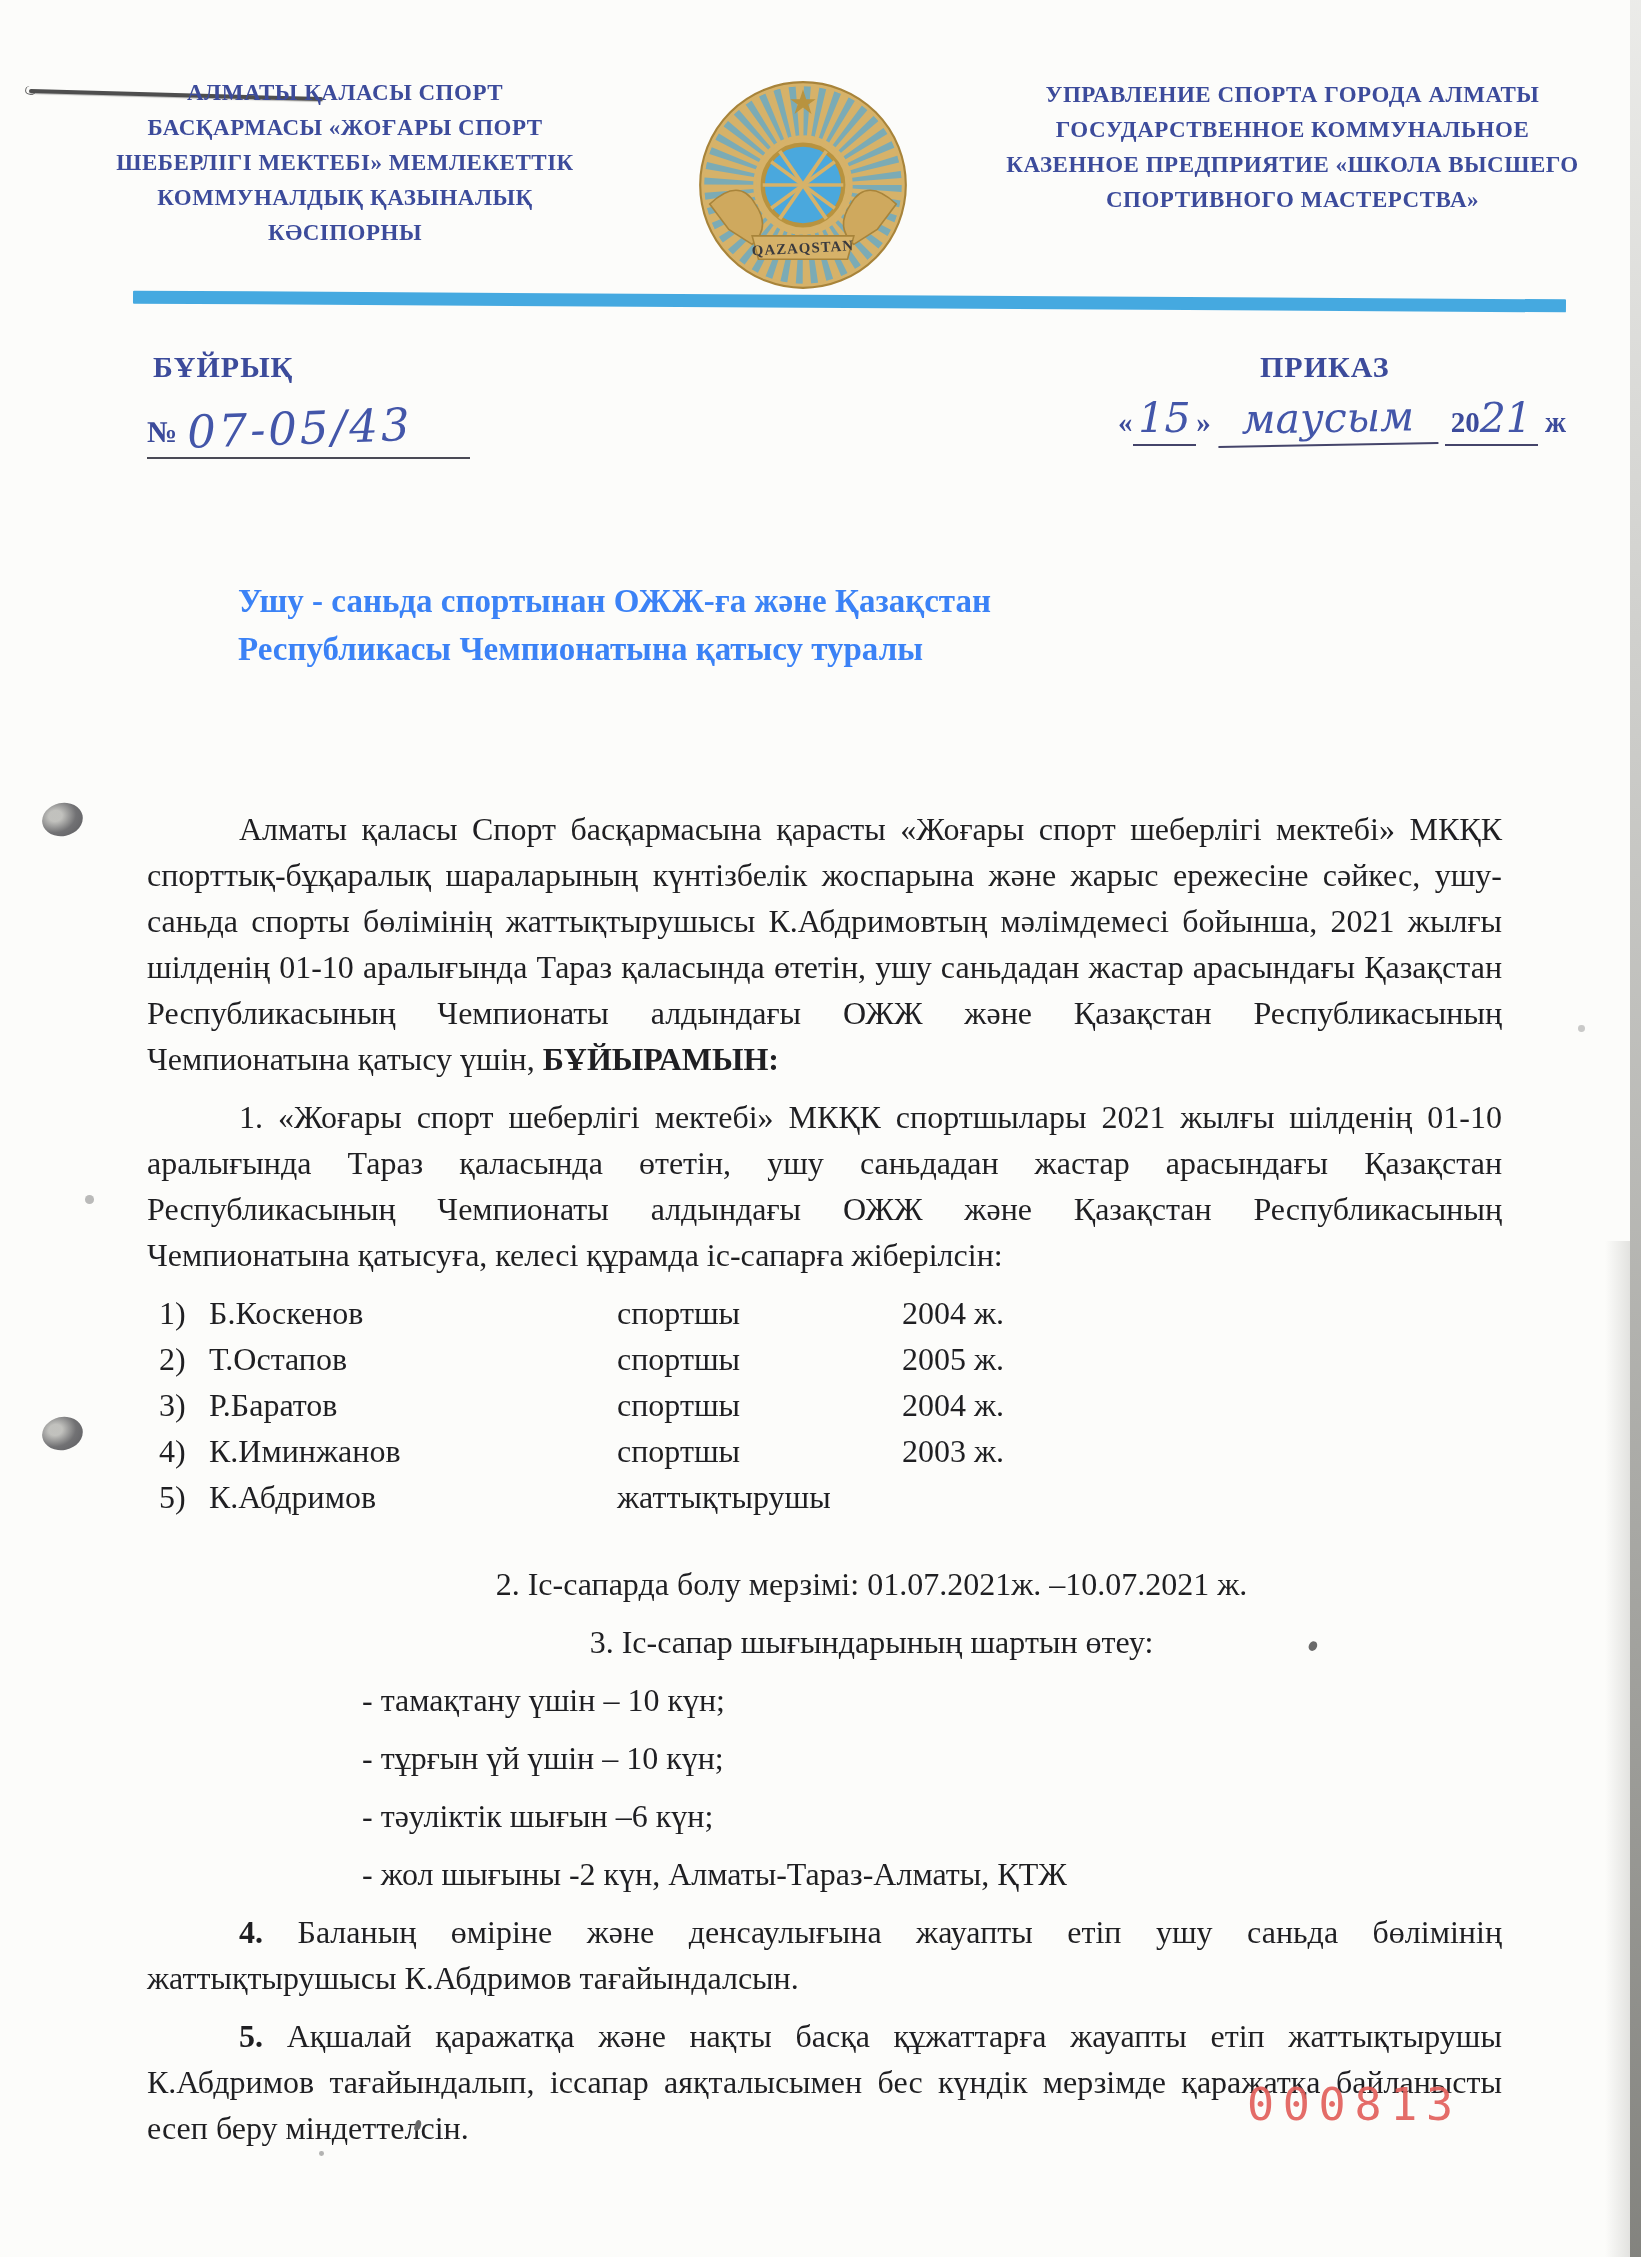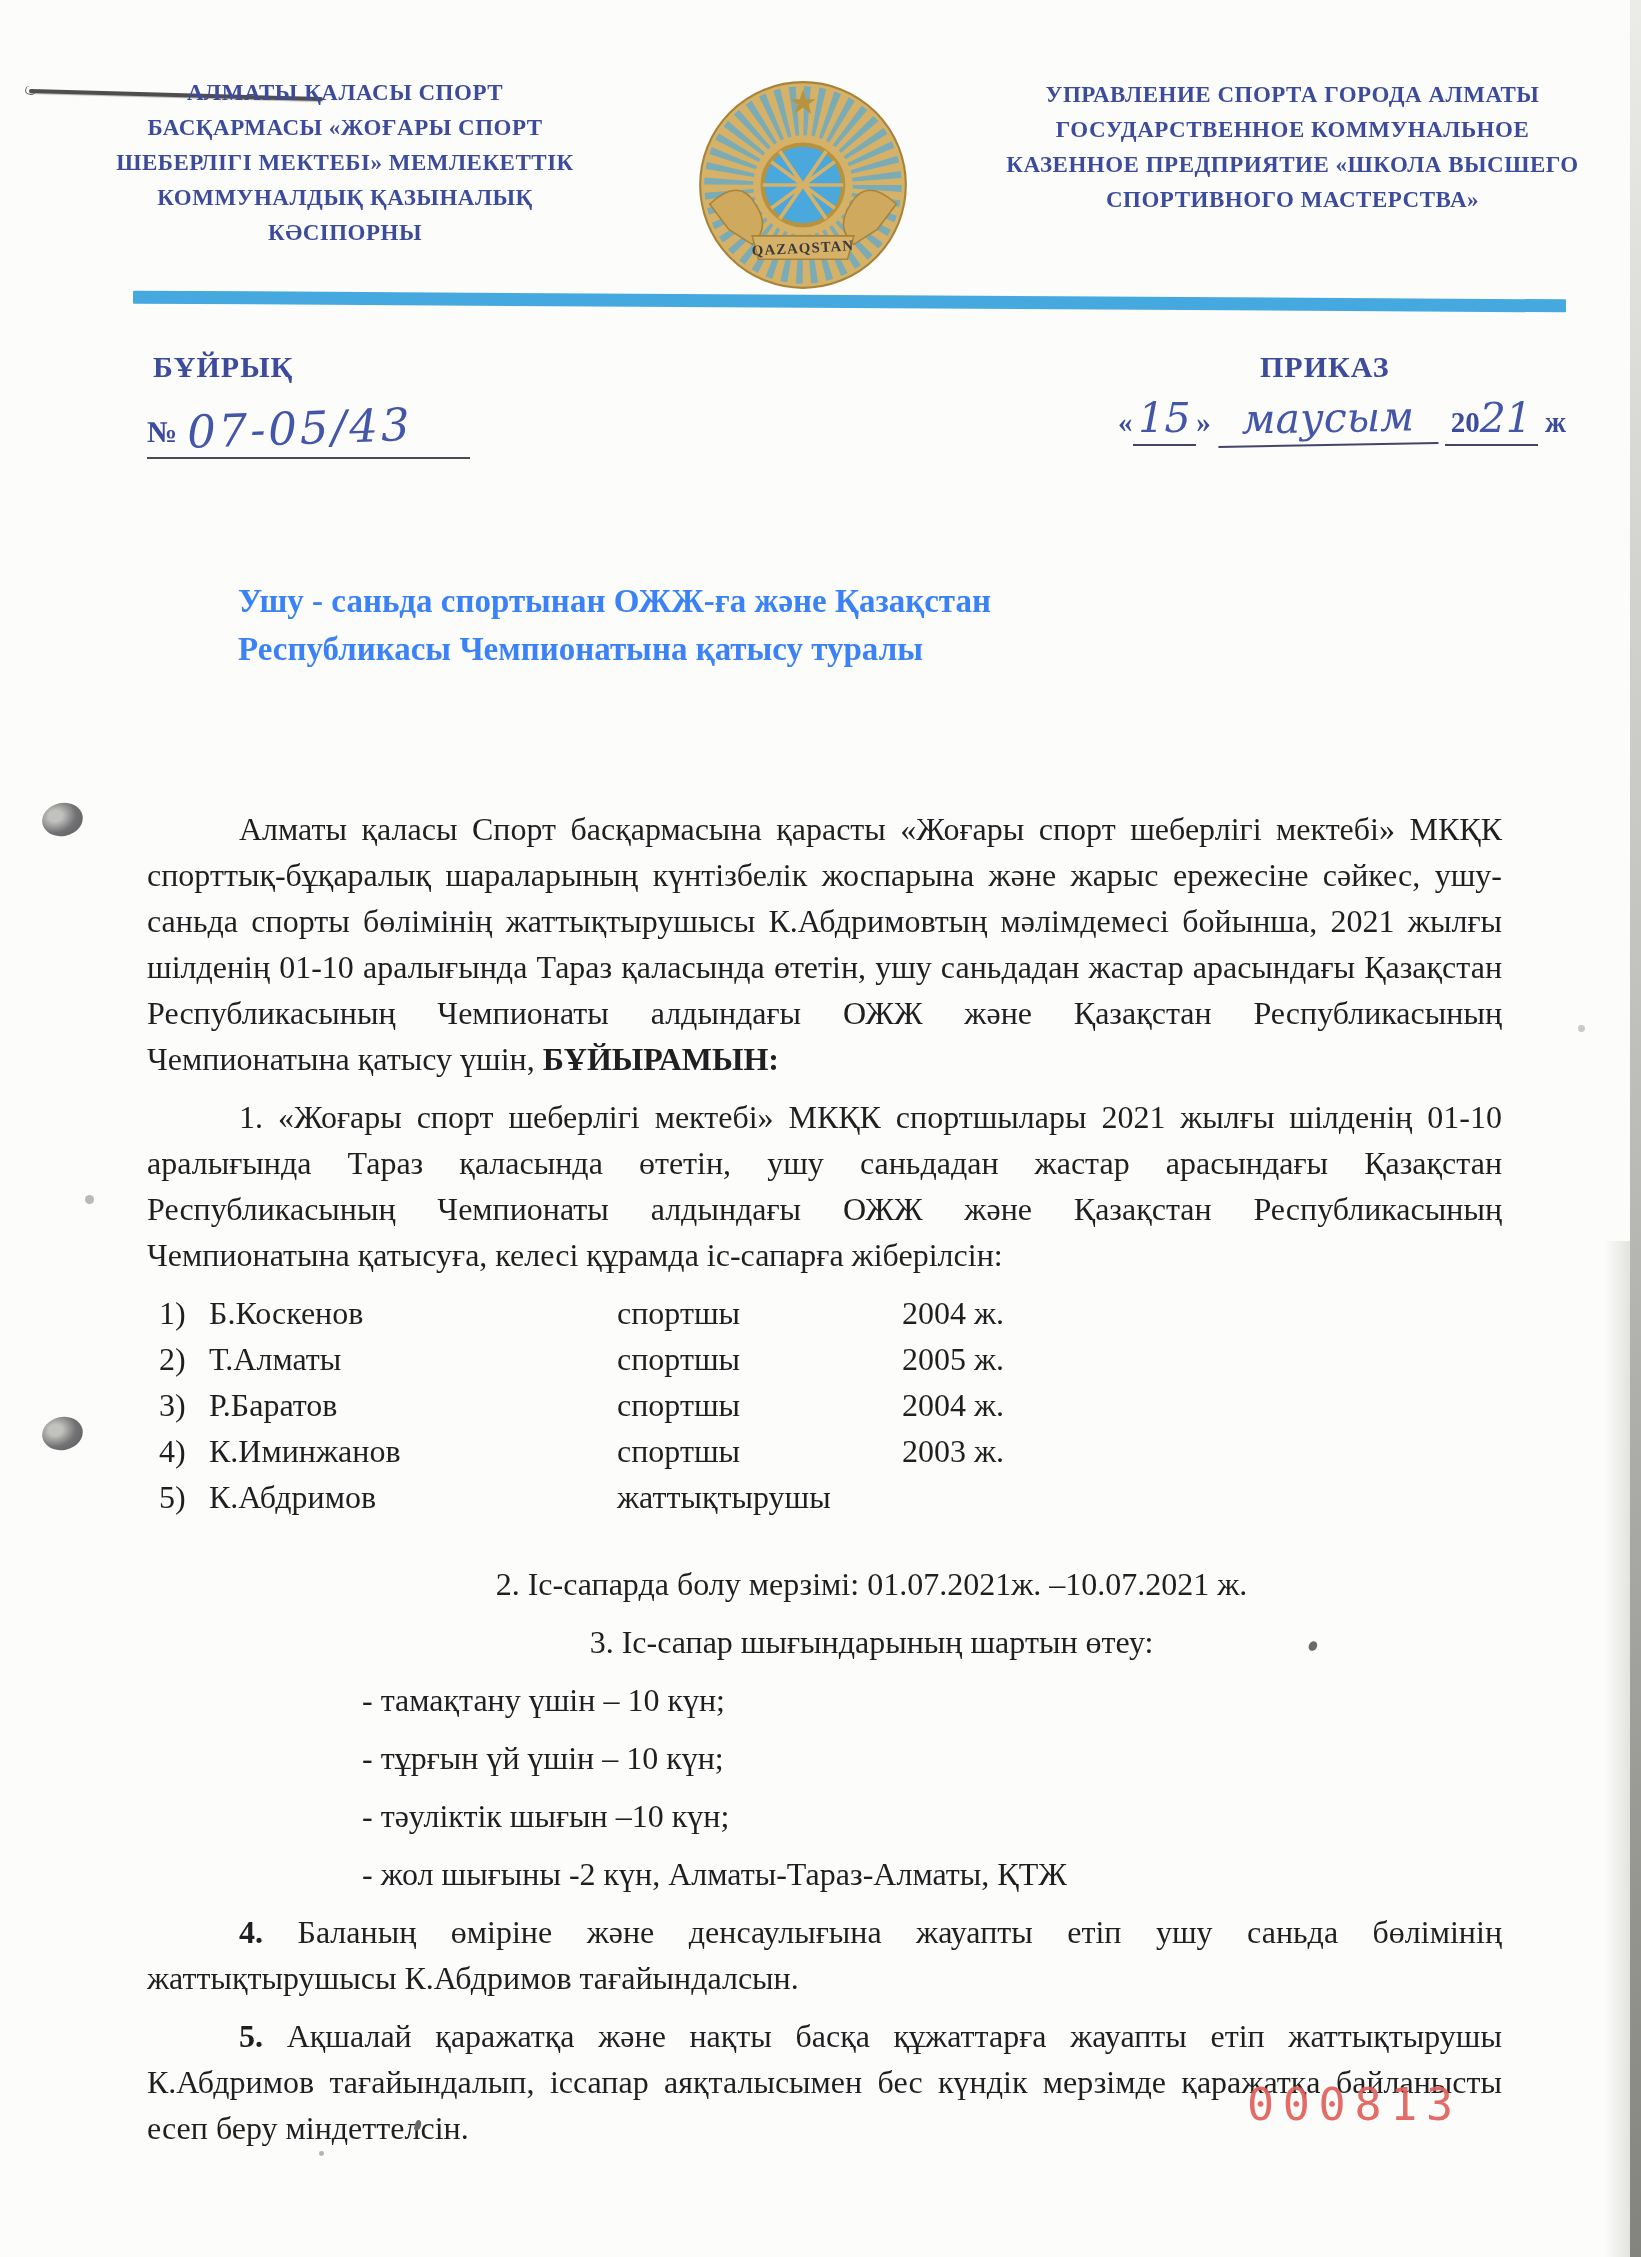--- a/index.html
+++ b/index.html
@@ -140,21 +140,21 @@
 
     <div class="athletes">
       <div class="arow">
         <span>1)</span>
         <span>Б.Коскенов</span>
         <span>спортшы</span>
         <span>2004 ж.</span>
       </div>
       <div class="arow">
         <span>2)</span>
-        <span>Т.Алматы</span>
+        <span>Т.Остапов</span>
         <span>спортшы</span>
         <span>2005 ж.</span>
       </div>
       <div class="arow">
         <span>3)</span>
         <span>Р.Баратов</span>
         <span>спортшы</span>
         <span>2004 ж.</span>
       </div>
       <div class="arow">
@@ -169,21 +169,21 @@
         <span>жаттықтырушы</span>
         <span></span>
       </div>
     </div>
 
     <p class="pt-short gap-lg">2. Іс-сапарда болу мерзімі:  01.07.2021ж. –10.07.2021 ж.</p>
     <p class="pt-short">3. Іс-сапар шығындарының шартын өтеу:</p>
 
     <p class="exp">- тамақтану үшін – 10 күн;</p>
     <p class="exp">- тұрғын үй үшін – 10 күн;</p>
-    <p class="exp">- тәуліктік шығын –10 күн;</p>
+    <p class="exp">- тәуліктік шығын –6 күн;</p>
     <p class="exp">- жол шығыны -2 күн, Алматы-Тараз-Алматы, ҚТЖ</p>
 
     <p class="indent"><span class="b">4.</span><span> Баланың өміріне және денсаулығына жауапты етіп ушу саньда бөлімінің жаттықтырушысы К.Абдримов тағайындалсын.</span></p>
 
     <p class="indent gap-sm"><span class="b">5.</span><span> Ақшалай қаражатқа және нақты басқа құжаттарға жауапты етіп жаттықтырушы К.Абдримов тағайындалып, іссапар аяқталысымен бес күндік мерзімде қаражатқа байланысты есеп беру міндеттелсін.</span></p>
   </div>
 
   <div class="stamp">000813</div>
 
   <div class="hole h1"></div>

